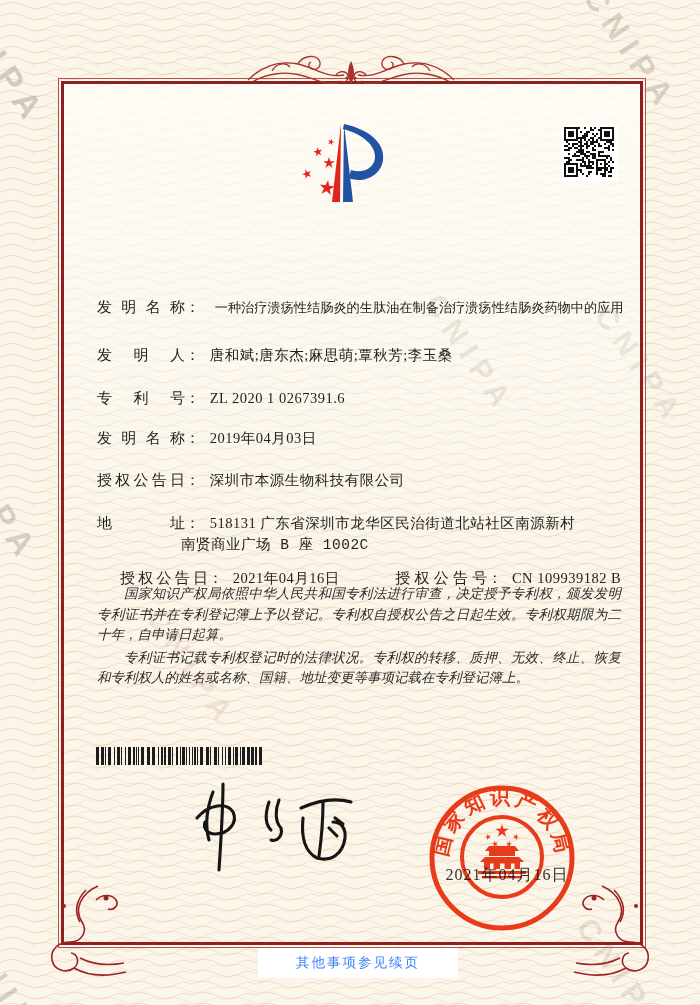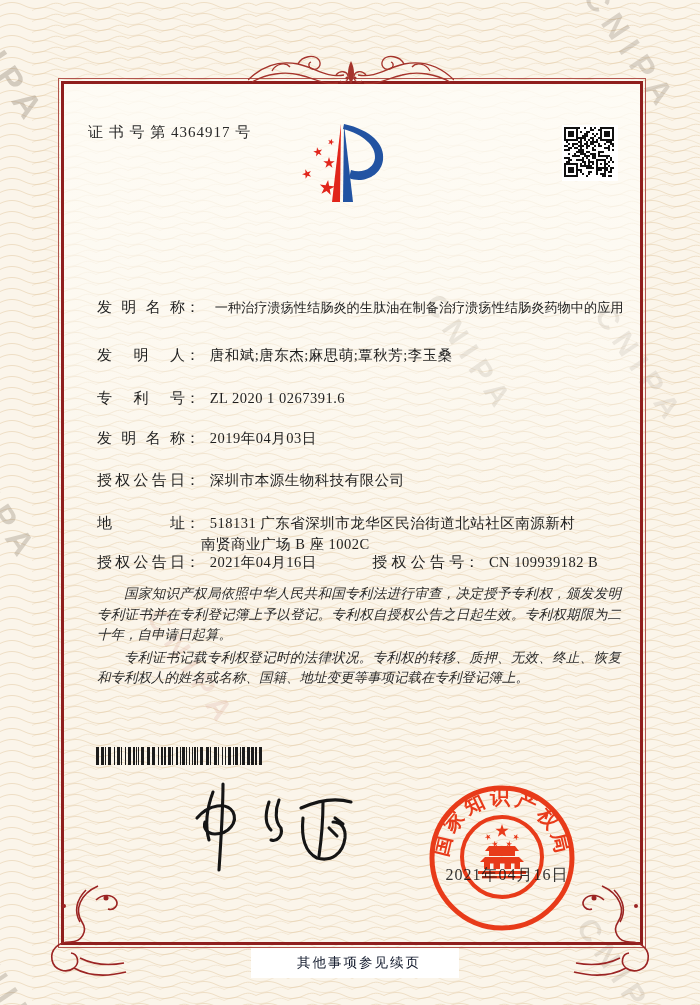--- a/index.html
+++ b/index.html
@@ -31,43 +31,43 @@
   .title{position:absolute;left:58px;top:210px;width:586px;z-index:4;text-align:center;
          font-size:34px;font-weight:bold;letter-spacing:26px;text-indent:26px;color:#111;}
 
   .fields{position:absolute;left:97px;top:293px;width:524px;z-index:4;}
   .row{position:absolute;left:0;white-space:nowrap;font-size:14.5px;}
   .lab{display:inline-block;width:88px;text-align:justify;text-align-last:justify;font-size:15px;vertical-align:top;}
   .lab2{display:inline-block;width:92px;text-align:justify;text-align-last:justify;font-size:15px;vertical-align:top;margin-left:52px;}
   .colon{font-size:15px;}
   .val{margin-left:6px;letter-spacing:.5px;}
   .val-small{font-size:13.2px;letter-spacing:0;}
-  .addr2{position:absolute;left:104px;top:21px;letter-spacing:.5px;}
-  .r0{top:5px;font-family:Liberation Mono, monospace;} .r1{top:53px;} .r2{top:96px;} .r3{top:136px;} .r4{top:178px;} .r5{top:221px;} .r6{top:260px;}
+  .addr2{position:absolute;left:84px;top:21px;letter-spacing:.5px;font-family:Liberation Mono, monospace;}
+  .r0{top:5px;font-family:Liberation Mono, monospace;} .r1{top:53px;} .r2{top:96px;} .r3{top:136px;} .r4{top:178px;} .r5{top:221px;} .r6{top:276px;margin-left:23px;}
 
   .legal{position:absolute;left:97px;top:584px;width:524px;z-index:4;font-size:13.5px;line-height:20.5px;
          text-align:justify;color:#2b2b2b;font-style:italic;}
   .legal p{margin:0 0 2px 0;text-indent:2em;}
 
   .barcode{position:absolute;left:96px;top:747px;height:18px;z-index:4;font-size:0;white-space:nowrap;}
   .barcode span{display:inline-block;height:18px;background:#1c1c1c;}
 
   .signer{position:absolute;left:96px;top:812px;z-index:4;
           font-family:"Liberation Sans","DejaVu Sans",sans-serif;font-size:15px;font-weight:600;
           letter-spacing:3px;color:#222;line-height:31px;}
   .signature{position:absolute;left:183px;top:778px;z-index:4;}
 
   .seal{position:absolute;left:427px;top:783px;width:150px;height:150px;z-index:5;opacity:.95;}
   .seal-date{position:absolute;left:430px;top:865px;width:154px;z-index:6;text-align:center;
              font-size:16px;letter-spacing:1px;color:rgba(20,20,20,.88);}
 
   .pagenum{position:absolute;left:58px;top:914px;width:586px;z-index:4;text-align:center;font-size:13px;letter-spacing:1px;}
 
-  .footer-strip{position:absolute;left:251px;top:948px;width:200px;height:30px;background:#ffffff;z-index:4;
-                text-align:center;line-height:30px;font-size:13.5px;letter-spacing:2px;color:#0f172a;padding-left:8px;}
+  .footer-strip{position:absolute;left:258px;top:948px;width:200px;height:30px;background:#ffffff;z-index:4;
+                text-align:center;line-height:30px;font-size:13.5px;letter-spacing:2px;color:#3b82f6;}
 
   .ornament{position:absolute;z-index:4;pointer-events:none;}
 </style>
 </head>
 <body>
 
 <div class="page">
 
   <svg class="waves" width="700" height="1005" aria-hidden="true">
     <defs>
@@ -117,21 +117,20 @@
       <path d="M44,74 C56,80 72,82 88,79"></path>
       <path d="M60,16 C66,10 76,10 80,16 C83,21 78,27 72,25"></path>
       <circle cx="28" cy="22" r="2" fill="#9b2423" stroke="none"></circle>
       <circle cx="70" cy="14" r="2.5" fill="#9b2423" stroke="none"></circle>
     </g>
   </svg>
   <svg class="ornament" style="left:569px;top:884px;" width="95" height="95" viewBox="0 0 95 95">
     <use href="#cor" transform="translate(95,0) scale(-1,1)"></use>
   </svg>
 
-  <div class="cert-no">证 书 号 第 4364917 号</div>
 
   <svg class="logo" width="100" height="90" viewBox="0 0 100 90">
     <g fill="#e1251b">
       <use href="#star5" transform="translate(36,24) rotate(18) scale(3.4)"></use>
       <use href="#star5" transform="translate(23,34) rotate(-12) scale(4.8)"></use>
       <use href="#star5" transform="translate(34,45) scale(6)"></use>
       <use href="#star5" transform="translate(12,56) rotate(-20) scale(5)"></use>
       <use href="#star5" transform="translate(32,70) rotate(8) scale(8)"></use>
     </g>
     <path d="M46,6 L37,84 L45,84 Z" fill="#e1251b"></path>

